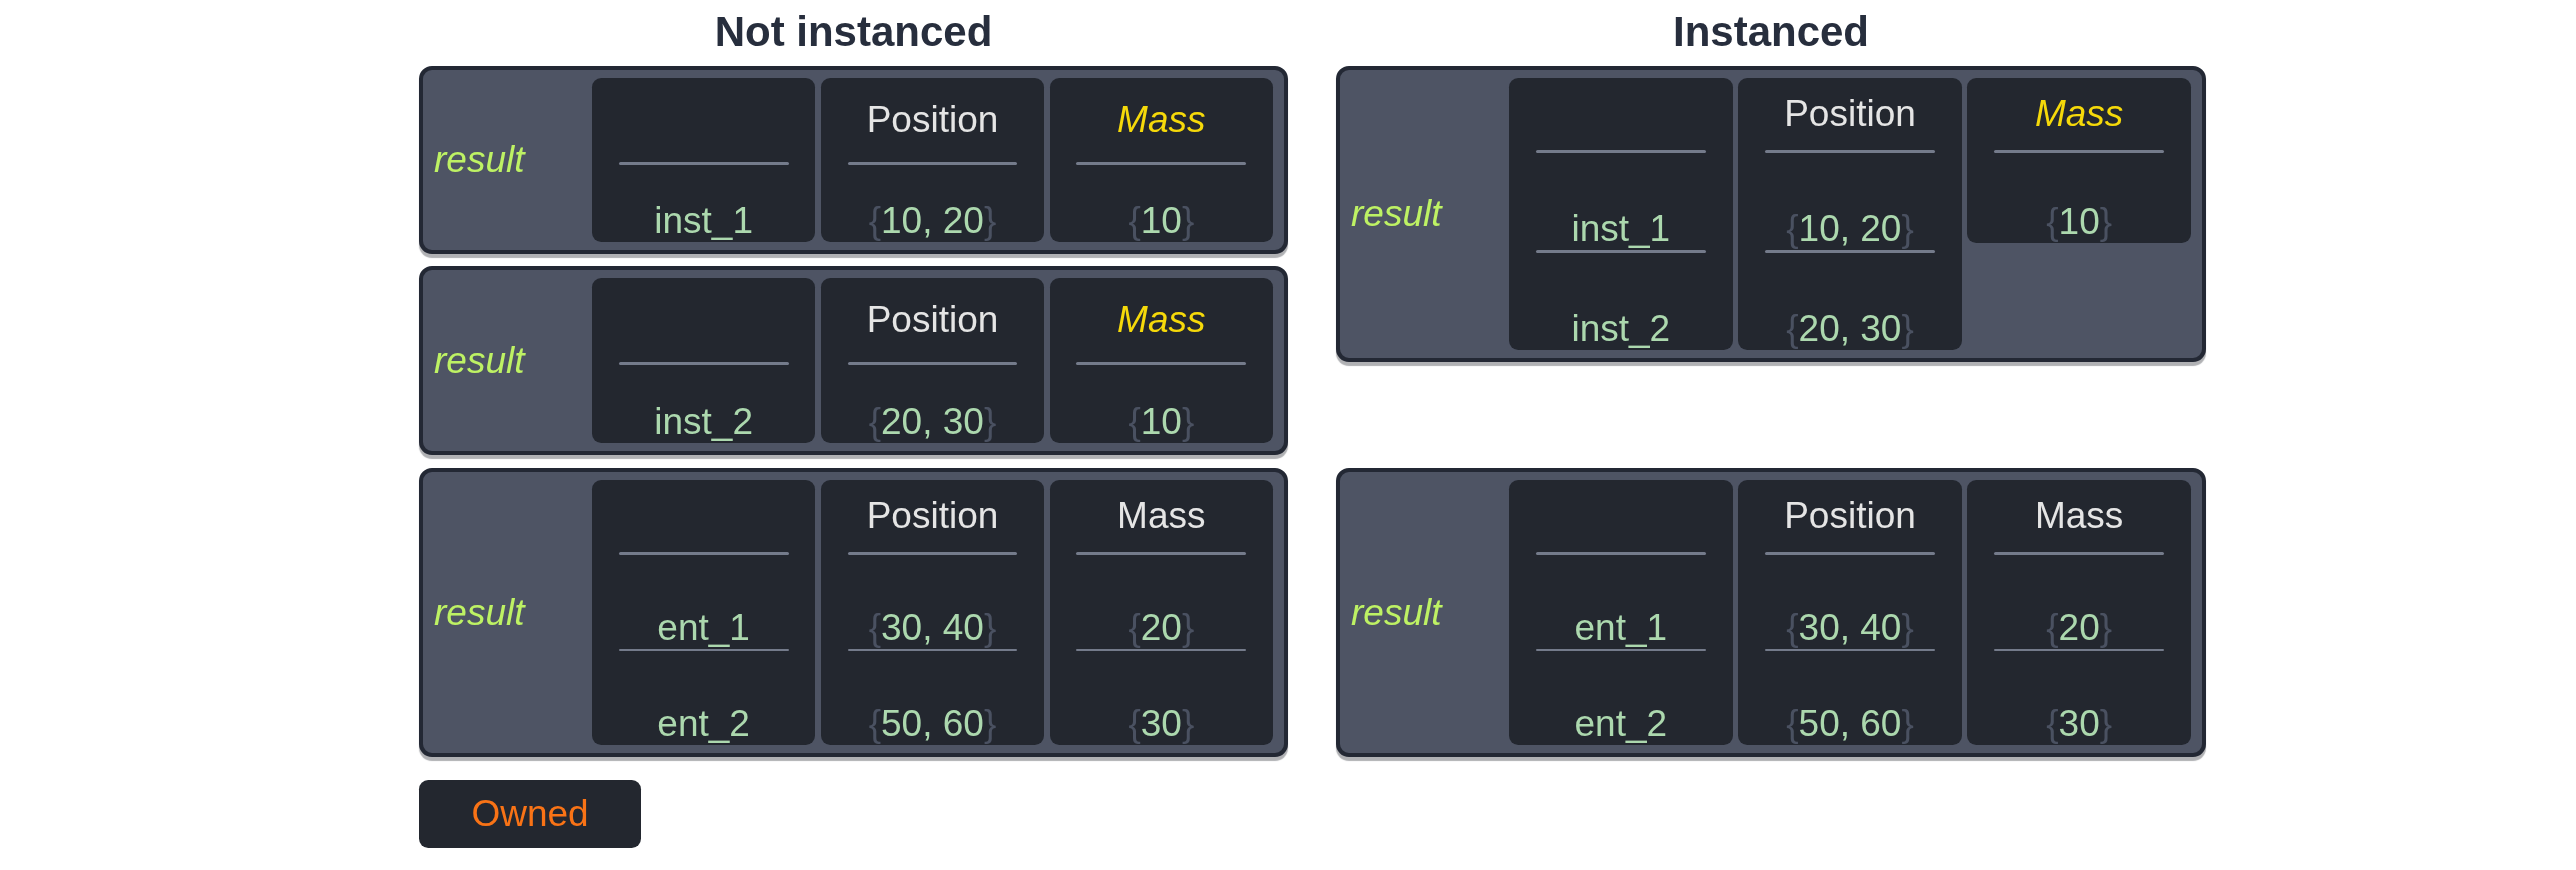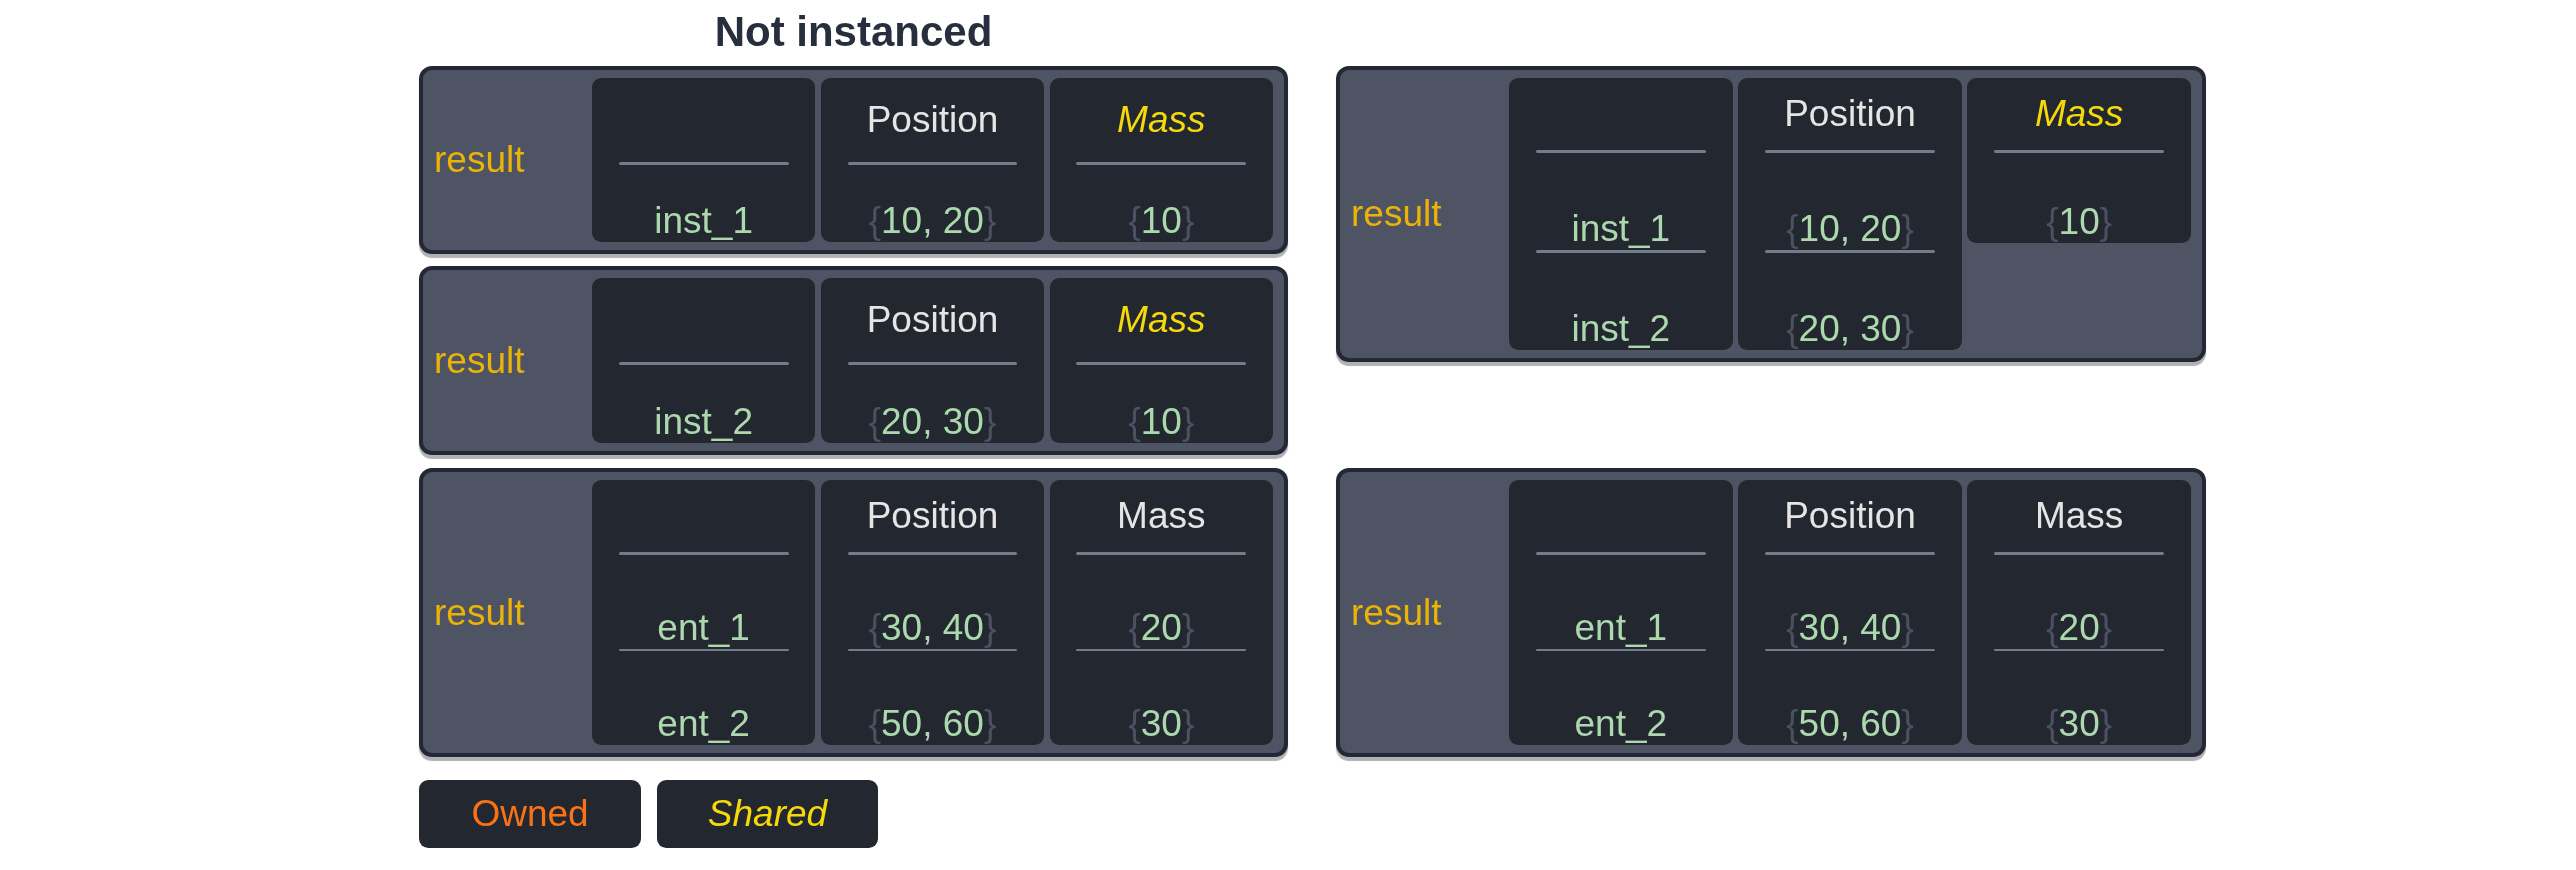--- a/index.html
+++ b/index.html
@@ -21,21 +21,21 @@
     padding: 8.3px 11px; box-shadow: 0 3.7px 0.9px rgba(28,32,41,0.35);
   }
   #tbl-ni1 { left: 419px;  top: 66px;  width: 869px; height: 188px; }
   #tbl-ni2 { left: 419px;  top: 266px; width: 869px; height: 189px; }
   #tbl-ni3 { left: 419px;  top: 468px; width: 869px; height: 289px; }
   #tbl-i1  { left: 1336px; top: 66px;  width: 870px; height: 296px; }
   #tbl-i2  { left: 1336px; top: 468px; width: 870px; height: 289px; }
 
   .lbl {
     flex: 0 0 158px; display: flex; align-items: center;
-    font-size: 37px; color: #eab308;
+    font-size: 37px; color: #bef264; font-style: italic;
   }
   .cols { flex: 1; display: flex; gap: 5.5px; }
   .col {
     flex: 1; background: #23272F; border-radius: 9.2px;
     display: flex; flex-direction: column; min-width: 0;
   }
   .col-short { align-self: flex-start; width: 100%; height: 165px; }
   .hdr {
     flex: none; display: flex; align-items: center; justify-content: center;
     font-size: 37px; color: #e5e5e5; white-space: nowrap;
@@ -61,20 +61,21 @@
   }
   #legend-owned  { left: 419px; width: 222px; color: #f97316; }
   #legend-shared { left: 657px; width: 221px; color: #F5D90A; font-style: italic; }
 </style>
 </head>
 <body>
 
 <div id="canvas">
 
   <div class="title" id="title-left">Not instanced</div>
+  <div class="title" id="title-right">Instanced</div>
 
   <div class="tbl tbl-1row" id="tbl-ni1">
     <div class="lbl">result</div>
     <div class="cols">
       <div class="col">
         <div class="hdr"></div>
         <div class="divider"></div>
         <div class="cell">
             <span class="green">inst_1</span>
           </div>
@@ -262,18 +263,15 @@
             <span class="green">30</span>
             <span class="brace">}</span>
           </div>
       </div>
     </div>
   </div>
 
   <div class="legend-chip" id="legend-owned">
       <span>Owned</span>
     </div>
-  <div class="legend-chip" id="legend-shared">
-      <span>Shared</span>
-    </div>
 
 </div>
 
 
 </body></html>

